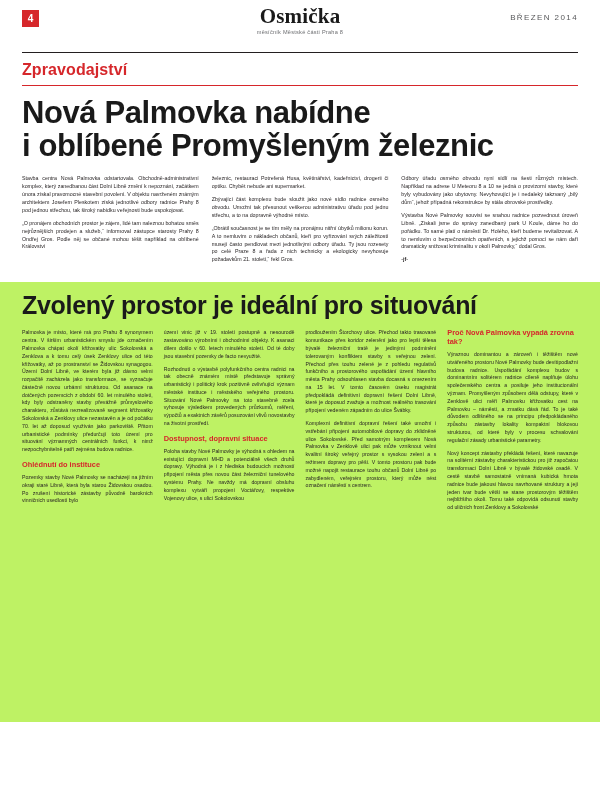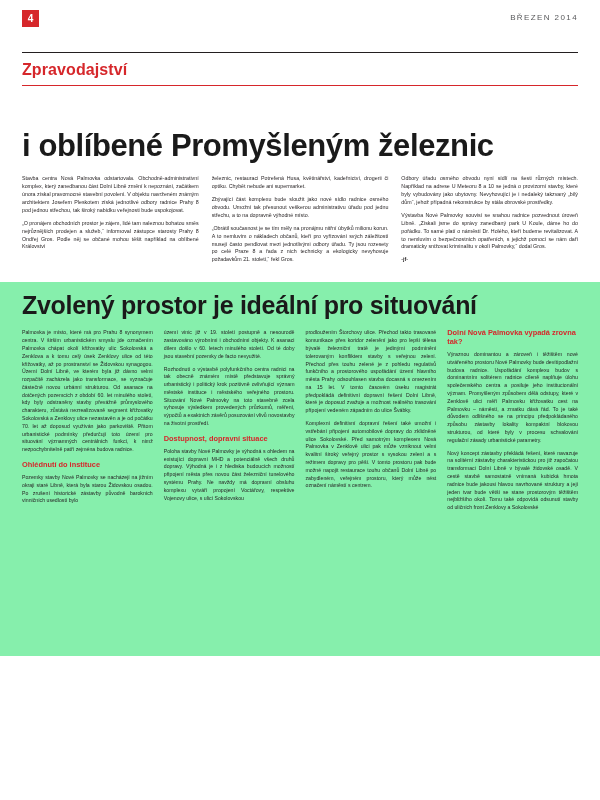--- a/index.html
+++ b/index.html
@@ -102,24 +102,24 @@
     gap: 13px;
     font-size: 5.3px;
     line-height: 1.5;
     text-align: justify;
   }
   .cols3 .col { flex: 1; }
   .cols3 p { margin: 0 0 5px 0; }
   .byline { font-weight: bold; }
   
   .blue-band {
-    background: #86efac;
+    background: #bef264;
     margin: 13px -22px 0 -22px;
     padding: 10px 22px 14px 22px;
-    height: 374px;
+    height: 440px;
     box-sizing: border-box;
   }
   h2.headline2 {
     font-size: 25px;
     line-height: 1.08;
     font-weight: bold;
     margin: 0 0 10px 0;
     letter-spacing: -0.3px;
     color: #1a1a1a;
   }
@@ -143,29 +143,33 @@
   .subhead.first { margin-top: 0; }
   .col-last .subhead.first { margin-top: 0; }
 </style>
 </head>
 <body>
 
 <div class="page">
 
   <div class="masthead">
     <div class="page-num">4</div>
+    <div class="title-block">
+      <div class="paper-title">Osmička</div>
+      <div class="paper-sub">měsíčník Městské části Praha 8</div>
+    </div>
     <div class="issue-date">BŘEZEN 2014</div>
   </div>
   <div class="rule-top"></div>
 
   <div class="section-name">Zpravodajství</div>
   <div class="rule-red"></div>
 
   <h1 class="headline">
-    <br>
+    <span>Nová Palmovka nabídne</span><br>
     <span>i oblíbené Promyšleným železnic</span>
   </h1>
 
   <div class="cols3">
     <div class="col">
       <p>Stavba centra Nová Palmovka odstartovala. Obchodně-administrativní komplex, který zanedbanou část Dolní Libně změní k nepoznání, začátkem února získal pravomocné stavební povolení. V objektu navrženém známým architektem Josefem Pleskotem získá jednotlivé odbory radnice Prahy 8 pod jednou střechou, tak široký nabídku veřejnosti bude uspokojovat.</p>
       <p>„O pronájem obchodních prostor je zájem, lidé tam naleznou bohatou směs nejrůznějších prodejen a služeb,“ informoval zástupce starosty Prahy 8 Ondřej Gros. Podle něj se občané mohou těšit například na oblíbené Království</p>
     </div>
     <div class="col">
       <p>železnic, restauraci Potrefená Husa, květinářství, kadeřnictví, drogerii či optiku. Chybět nebude ani supermarket.</p>
@@ -192,20 +196,20 @@
         <p>území vinic již v 19. století postupně a nesourodě zastavováno výrobními i obchodními objekty. K asanaci dílem došlo v 60. letech minulého století. Od té doby jsou stavební pozemky de facto nevyužité.</p>
         <p>Rozhodnutí o výstavbě polyfunkčního centra radnici na tak obecně známém místě představuje správný urbanistický i politický krok pozitivně ovlivňující význam městské instituce i městského veřejného prostoru. Situování Nové Palmovky na toto stavebně zcela vyhovuje výsledkem provedených průzkumů, měření, výpočtů a exaktních závěrů posuzování vlivů novostavby na životní prostředí.</p>
         <div class="subhead">Dostupnost, dopravní situace</div>
         <p>Poloha stavby Nové Palmovky je výhodná s ohledem na existující dopravní MHD a potenciálně všech druhů dopravy. Výhodná je i z hlediska budoucích možností připojení města přes novou část železniční tunelového systému Prahy. Ne navždy má dopravní obsluhu komplexu vytváří propojení Voctářovy, respektive Vojenovy ulice, s ulicí Sokolovskou</p>
       </div>
       <div class="col">
         <p>prodloužením Štorchovy ulice. Přechod takto trasované komunikace přes koridor zelenění jako pro lepší tělesa bývalé železniční tratě je jedinými podmínění tolerovaným konfliktem stavby s veřejnou zelení. Přechod přes touhu zelené je z pohledu regulativů funkčního a prostorového uspořádání území hlavního města Prahy odsouhlasen stavba docasná s omezením na 15 let. V tomto časovém úseku magistrát předpokládá definitivní dopravní řešení Dolní Libně, které je doposud zvažuje a možnost reálného trasování přípojení vedeném západním do ulice Švábky.</p>
         <p>Komplexní definitivní dopravní řešení také umožní i vstřebání připojení automobilové dopravy do zklidněné ulice Sokolovské. Před samotným komplexem Nová Palmovka v Zenklově ulici pak může vzniknout velmi kvalitní široký veřejný prostor s vysokou zelení a s režimem dopravy pro pěší. V tomto prostoru pak bude možné napojit restaurace touhu občanů Dolní Libně po zabydleném, veřejném prostoru, který může nést označení náměstí s centrem.</p>
       </div>
       <div class="col col-last">
-        <div class="subhead first">Dolní Nová Palmovka vypadá zrovna tak?</div>
+        <div class="subhead first">Proč Nová Palmovka vypadá zrovna tak?</div>
         <p>Výraznou dominantou a zároveň i těžištěm nové utvářeného prostoru Nové Palmovky bude devítipodlažní budova radnice. Uspořádání komplexu budov s dominantním solitérem radnice cíleně naplňuje úlohu společenského centra a posiluje jeho institucionální význam. Promyšleným způsobem dělá odstupy, které v Zenklově ulici měří Palmovku křižovatku cest na Palmovku – náměstí, a zmatku dává řád. To je také důvodem odlišného se na principu předpokládaného způsobu zástavby lokality kompaktní blokovou strukturou, od které byly v procesu schvalování regulační zásady urbanistické parametry.</p>
         <p>Nový koncept zástavby překládá řešení, které navazuje na solitérní zástavby charakteristickou pro již započatou transformaci Dolní Libně v bývalé židovské osadě. V cestě stavbě samostatně vnímaná kubická hmota radnice bude jakousi hlavou navrhované struktury a její jeden tvar bude větší se stane prostorovým těžištěm nejbližšího okolí. Tomu také odpovídá odsunutí stavby od uličních front Zenklovy a Sokolovské</p>
       </div>
     </div>
   </div>
 
 </div>
 
 </body></html>

